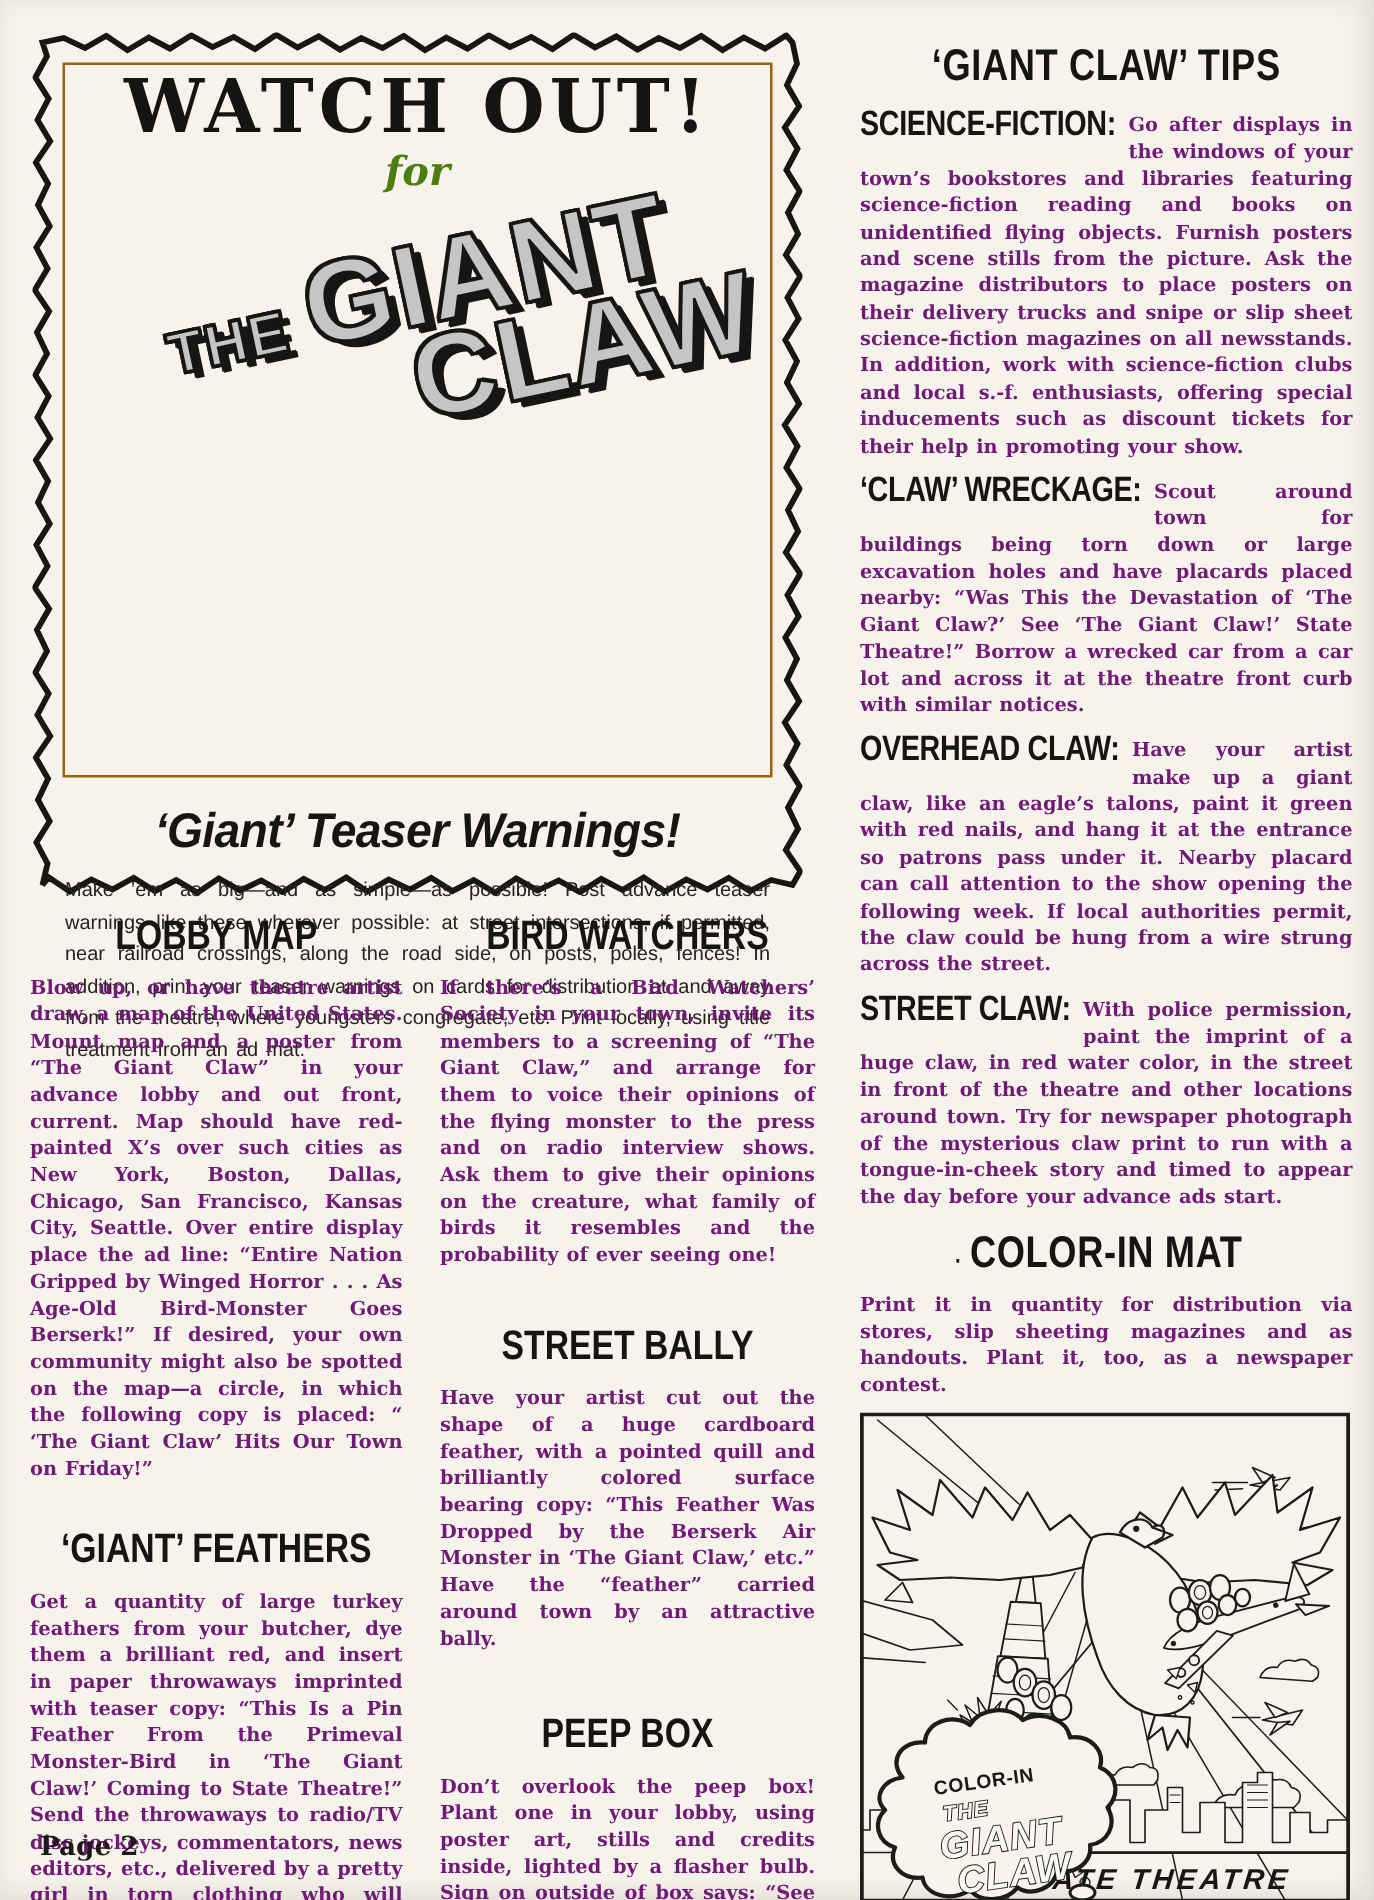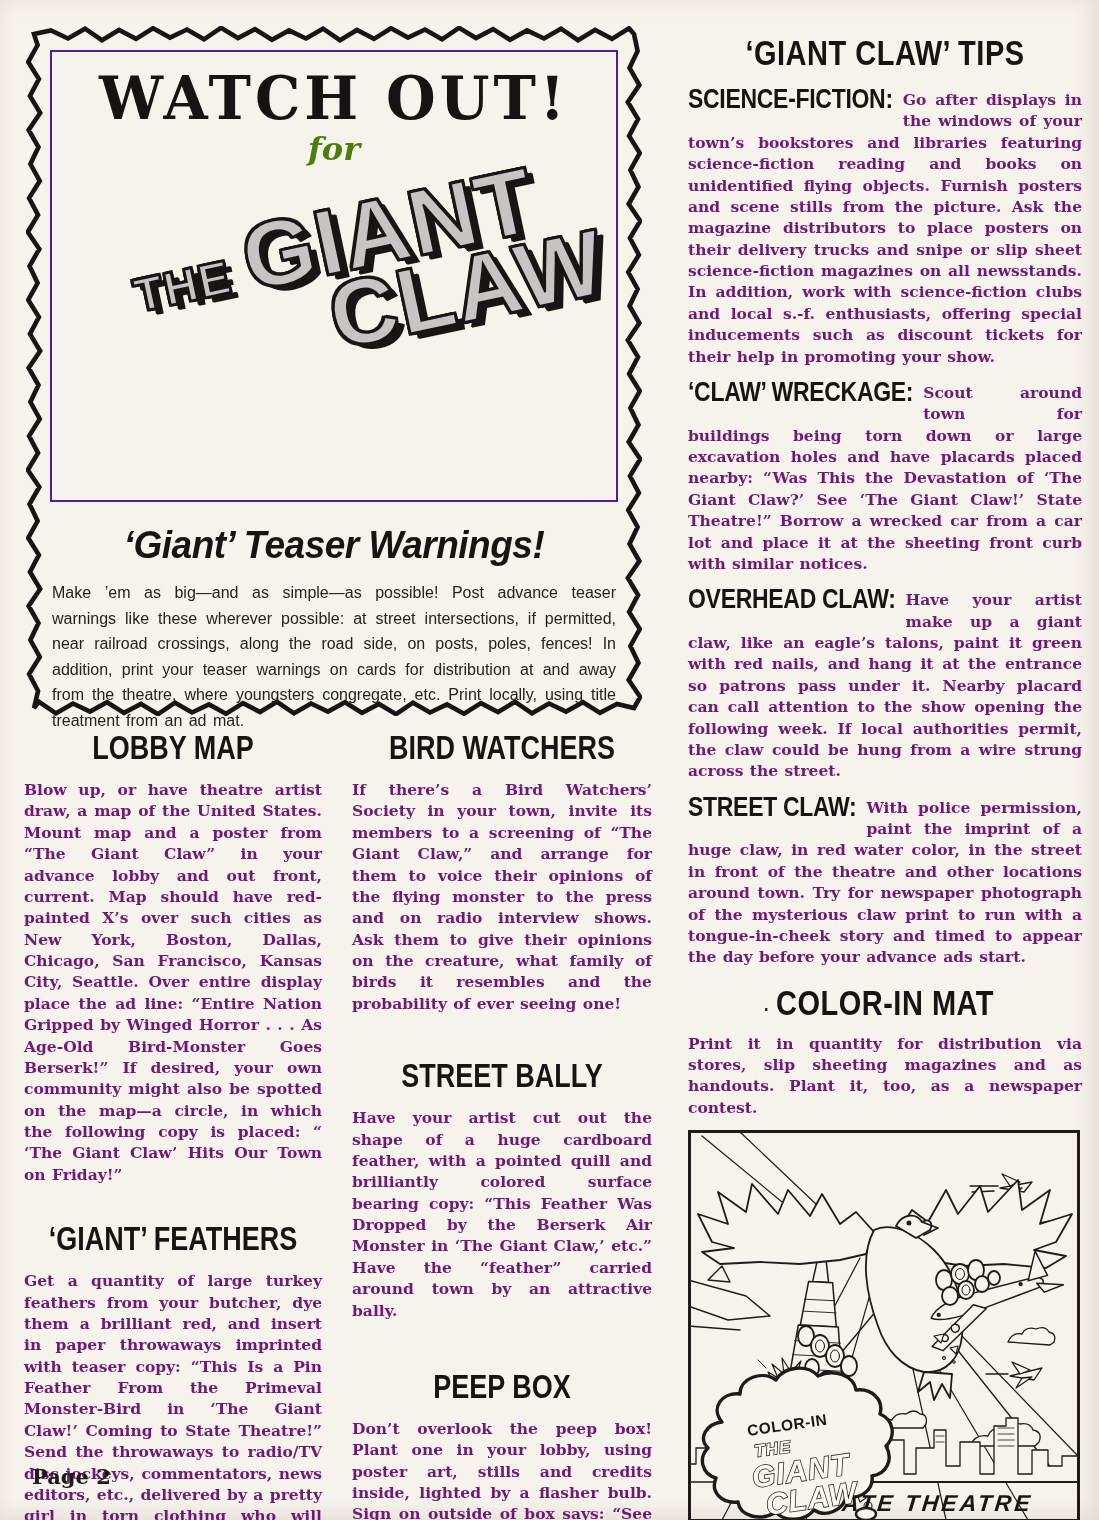--- a/index.html
+++ b/index.html
@@ -7,22 +7,22 @@
   .page{
     position:relative;width:1099px;height:1520px;margin:0 auto;
     background:#f6f2ec;color:#1c1b19;overflow:hidden;
     box-shadow:inset -10px 0 22px rgba(70,50,40,.07), inset 0 -8px 18px rgba(70,50,40,.05);
   }
   
   .poster-box{position:absolute;left:26px;top:26px;width:616px;height:690px;}
   .poster-box svg.zz{position:absolute;left:0;top:0;width:100%;height:100%;}
   .poster-inner{position:absolute;left:24px;top:24px;right:24px;bottom:20px;}
   .poster-frame{
-    border:2px solid #4c1d95;height:452px;text-align:center;overflow:hidden;
-    padding-top:16px;box-sizing:border-box;
+    border:2px solid #a16207;height:572px;text-align:center;overflow:hidden;
+    padding-top:4px;box-sizing:border-box;
   }
   .watch-out{
     font-family:"DejaVu Serif",serif;font-weight:700;font-size:57px;line-height:1.05;
     letter-spacing:4px;transform:scaleY(1.04);color:#151412;white-space:nowrap;
   }
   .for-word{
     font-family:"DejaVu Serif",serif;font-weight:700;font-style:italic;
     font-size:32px;line-height:1.1;margin-top:4px;color:#4d7c0f;
   }
   .logo{transform:rotate(-12deg) translate(4px,14px);width:540px;margin:18px auto 0;}
@@ -149,21 +149,21 @@
 
   <div class="colR">
     <div class="tips-head">‘GIANT CLAW’ TIPS</div>
 
     <div class="tip">
       <span class="tip-label">SCIENCE-FICTION:</span>
       <p class="serif-body"><span>Go after displays in the windows of your town’s bookstores and libraries featuring science-fiction reading and books on unidentified flying objects. Furnish posters and scene stills from the picture. Ask the magazine distributors to place posters on their delivery trucks and snipe or slip sheet science-fiction magazines on all newsstands. In addition, work with science-fiction clubs and local s.-f. enthusiasts, offering special inducements such as discount tickets for their help in promoting your show.</span></p>
     </div>
     <div class="tip">
       <span class="tip-label">‘CLAW’ WRECKAGE:</span>
-      <p class="serif-body"><span>Scout around town for buildings being torn down or large excavation holes and have placards placed nearby: </span><span class="it">“Was This the Devastation of ‘The Giant Claw?’ See ‘The Giant Claw!’ State Theatre!”</span><span> Borrow a wrecked car from a car lot and place it at the sheeting front curb with similar notices.</span></p>
+      <p class="serif-body"><span>Scout around town for buildings being torn down or large excavation holes and have placards placed nearby: </span><span class="it">“Was This the Devastation of ‘The Giant Claw?’ See ‘The Giant Claw!’ State Theatre!”</span><span> Borrow a wrecked car from a car lot and across it at the theatre front curb with similar notices.</span></p>
     </div>
     <div class="tip">
       <span class="tip-label">OVERHEAD CLAW:</span>
       <p class="serif-body"><span>Have your artist make up a giant claw, like an eagle’s talons, paint it green with red nails, and hang it at the entrance so patrons pass under it. Nearby placard can call attention to the show opening the following week. If local authorities permit, the claw could be hung from a wire strung across the street.</span></p>
     </div>
     <div class="tip">
       <span class="tip-label">STREET CLAW:</span>
       <p class="serif-body"><span>With police permission, paint the imprint of a huge claw, in red water color, in the street in front of the theatre and other locations around town. Try for newspaper photograph of the mysterious claw print to run with a tongue-in-cheek story and timed to appear the day before your advance ads start.</span></p>
     </div>
 

